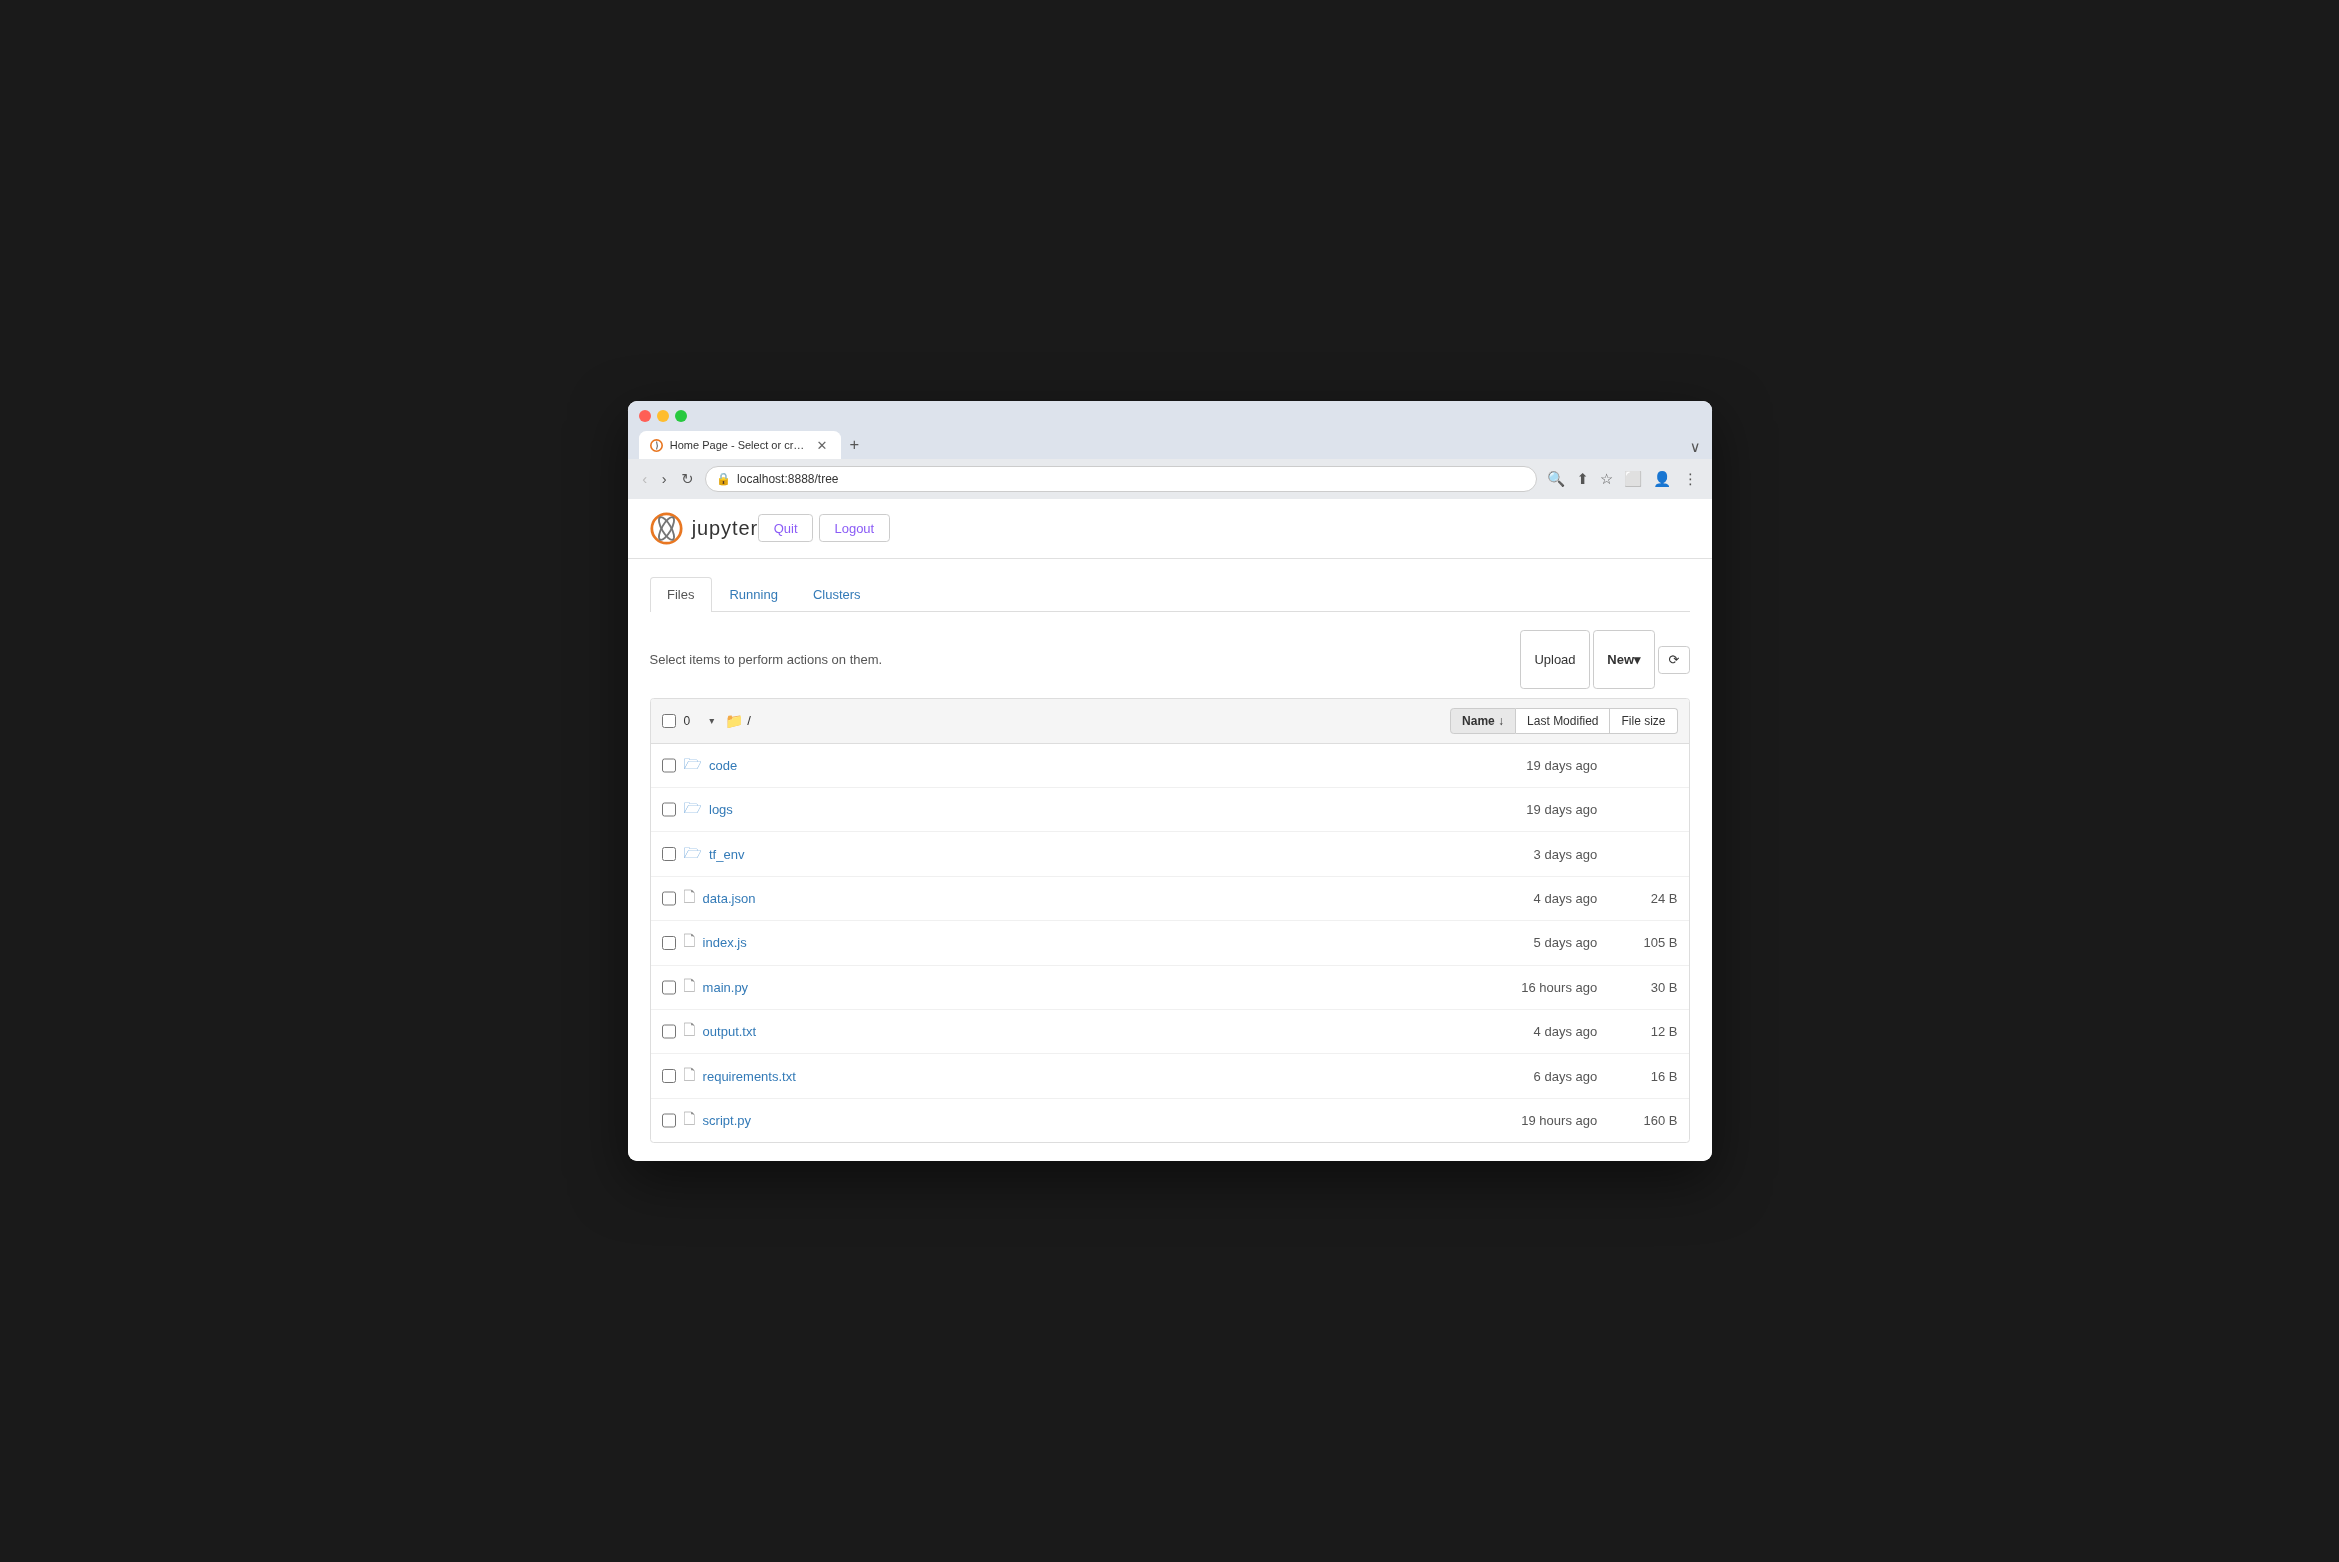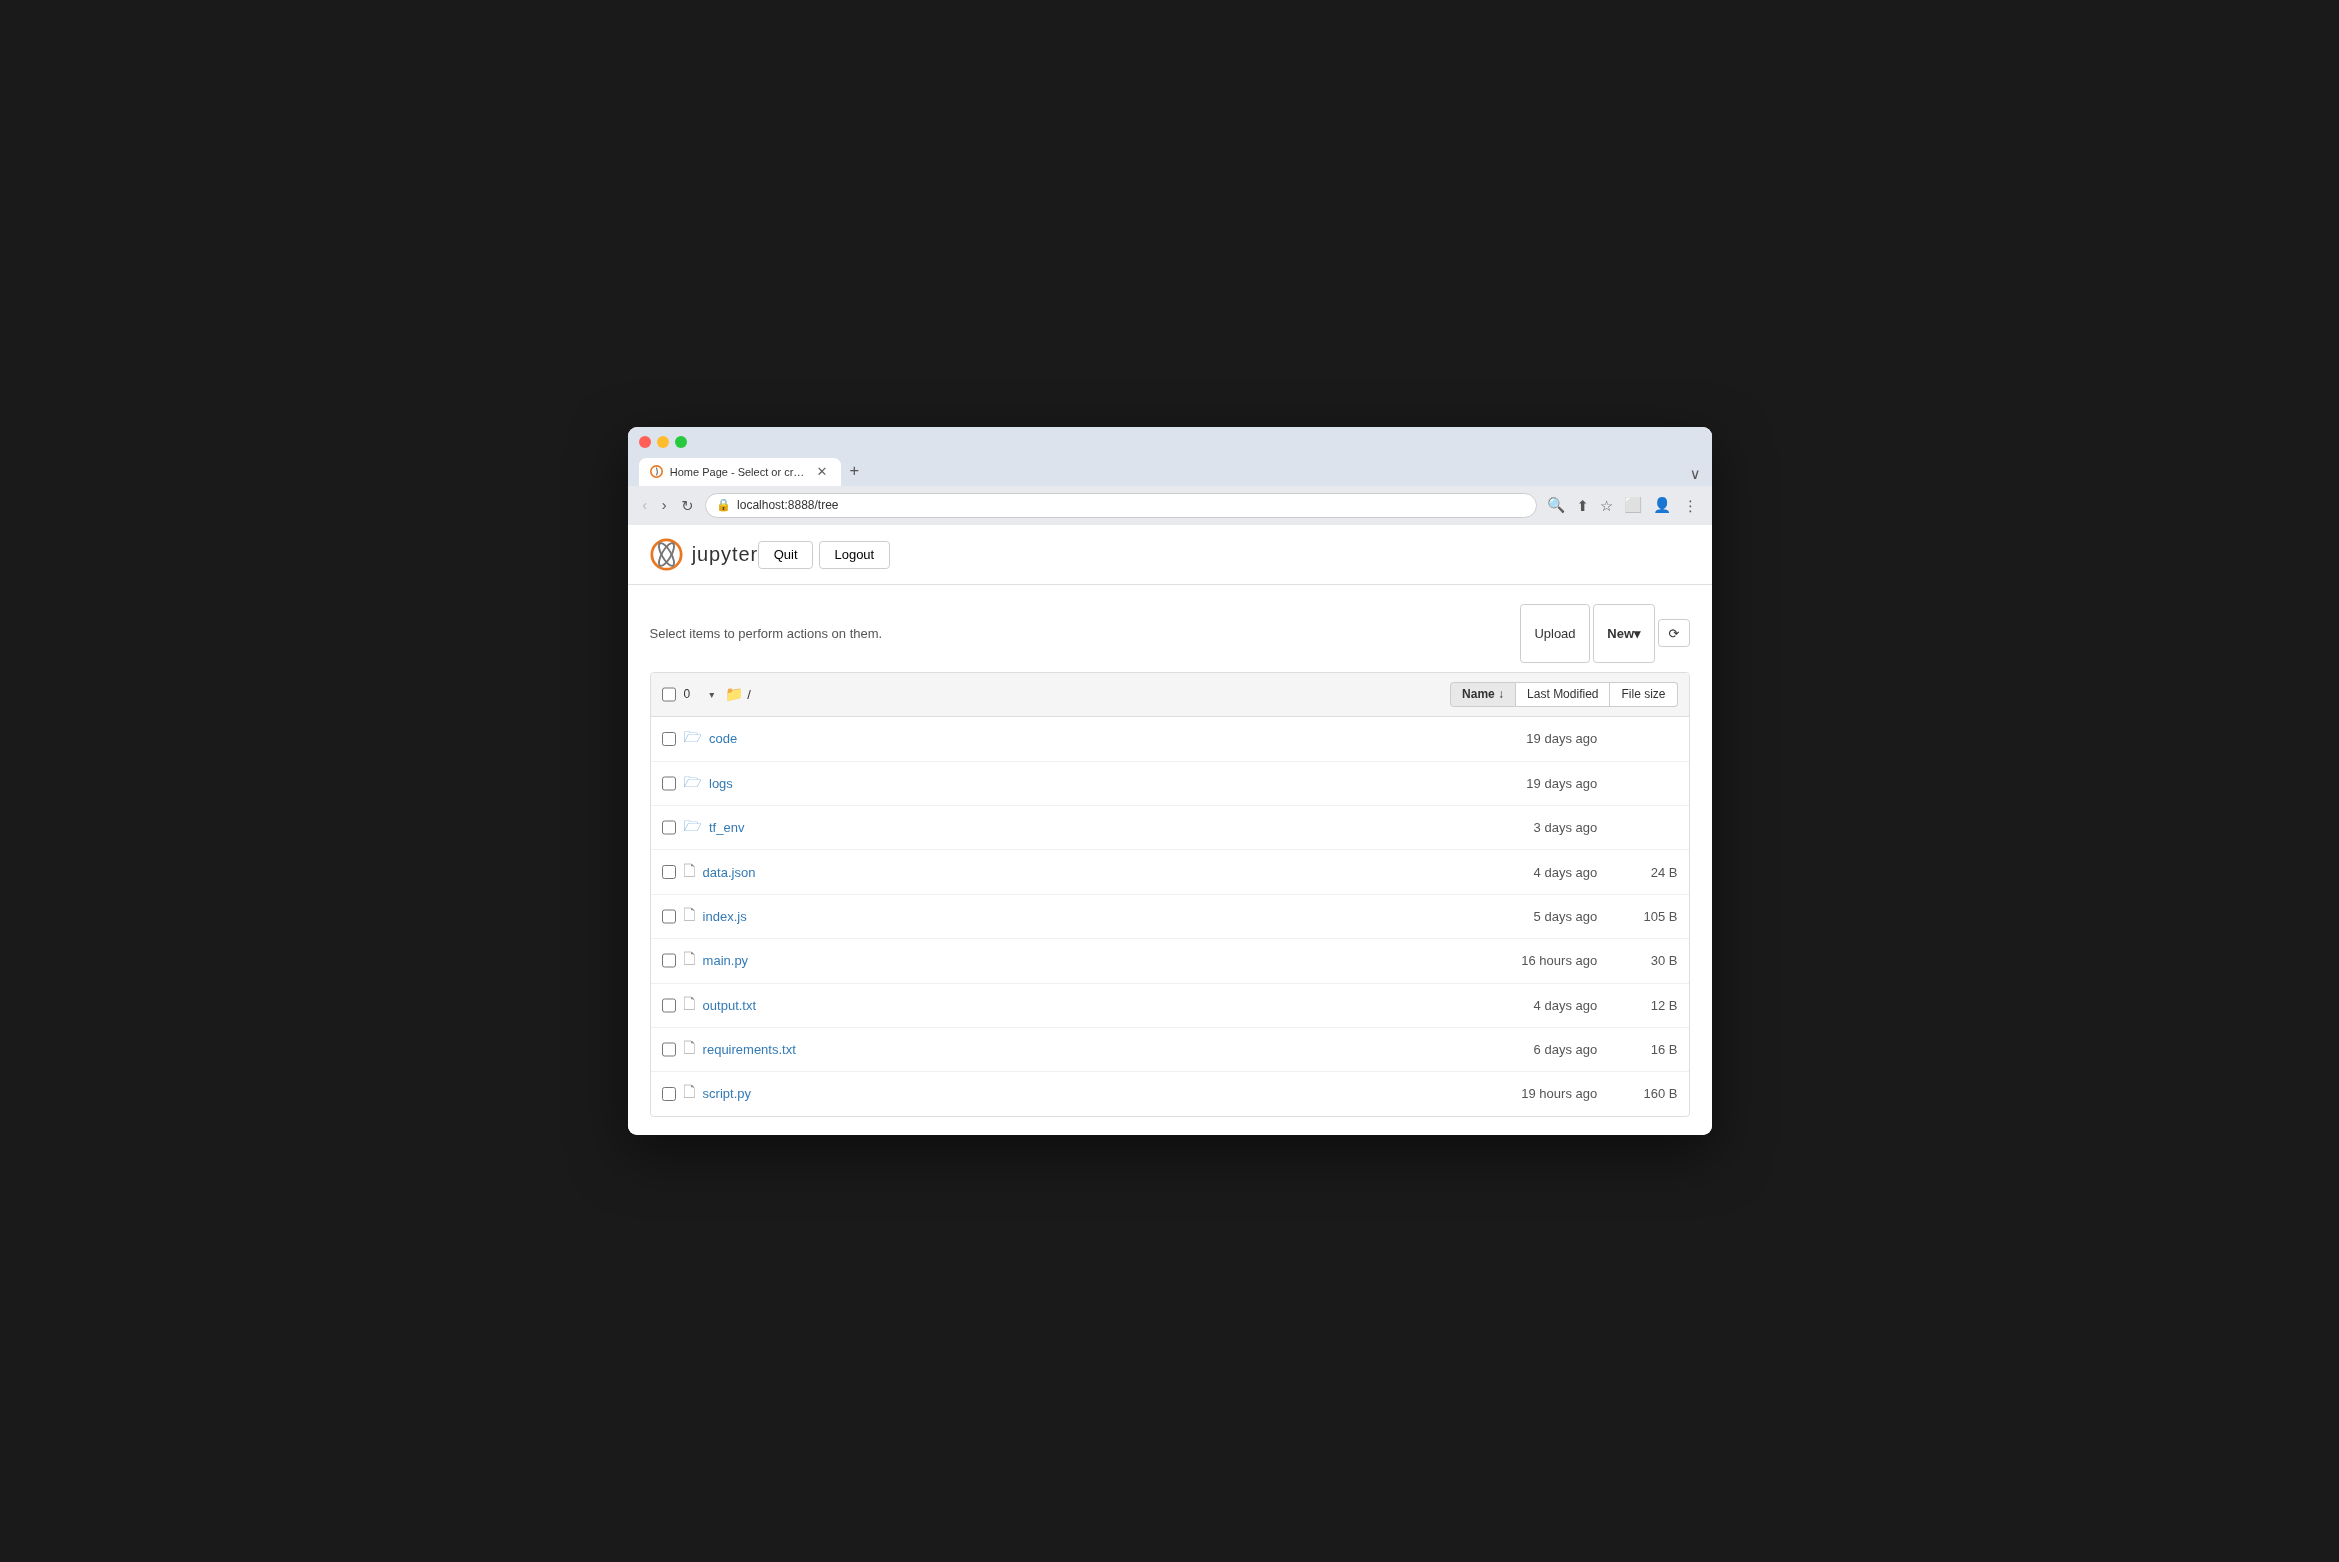--- a/index.html
+++ b/index.html
@@ -194,21 +194,21 @@
       display: flex;
       gap: 5.5px;
     }
 
     .header-btn {
       background: #fff;
       border: 0.9px solid #ccc;
       border-radius: 3.7px;
       padding: 5.5px 14.7px;
       font-size: 13px;
-      color: #000000;
+      color: #8b5cf6;
       cursor: pointer;
     }
 
     
     .main-content {
       padding: 18.4px 22px;
     }
 
     
     .nav-tabs {
@@ -457,20 +457,25 @@
         <span class="jupyter-logo-text">jupyter</span>
       </div>
       <div class="header-buttons">
         <button class="header-btn">Quit</button>
         <button class="header-btn">Logout</button>
       </div>
     </div>
 
     <div class="main-content">
 
+      <div class="nav-tabs">
+        <a class="nav-tab active">Files</a>
+        <a class="nav-tab">Running</a>
+        <a class="nav-tab">Clusters</a>
+      </div>
 
       <div class="file-toolbar">
         <span class="select-hint">Select items to perform actions on them.</span>
         <div class="toolbar-actions">
           <button class="toolbar-btn">Upload</button>
           <button class="toolbar-btn new-btn">
             <span>New</span>
             <span>▾</span>
           </button>
           <button class="refresh-btn">

